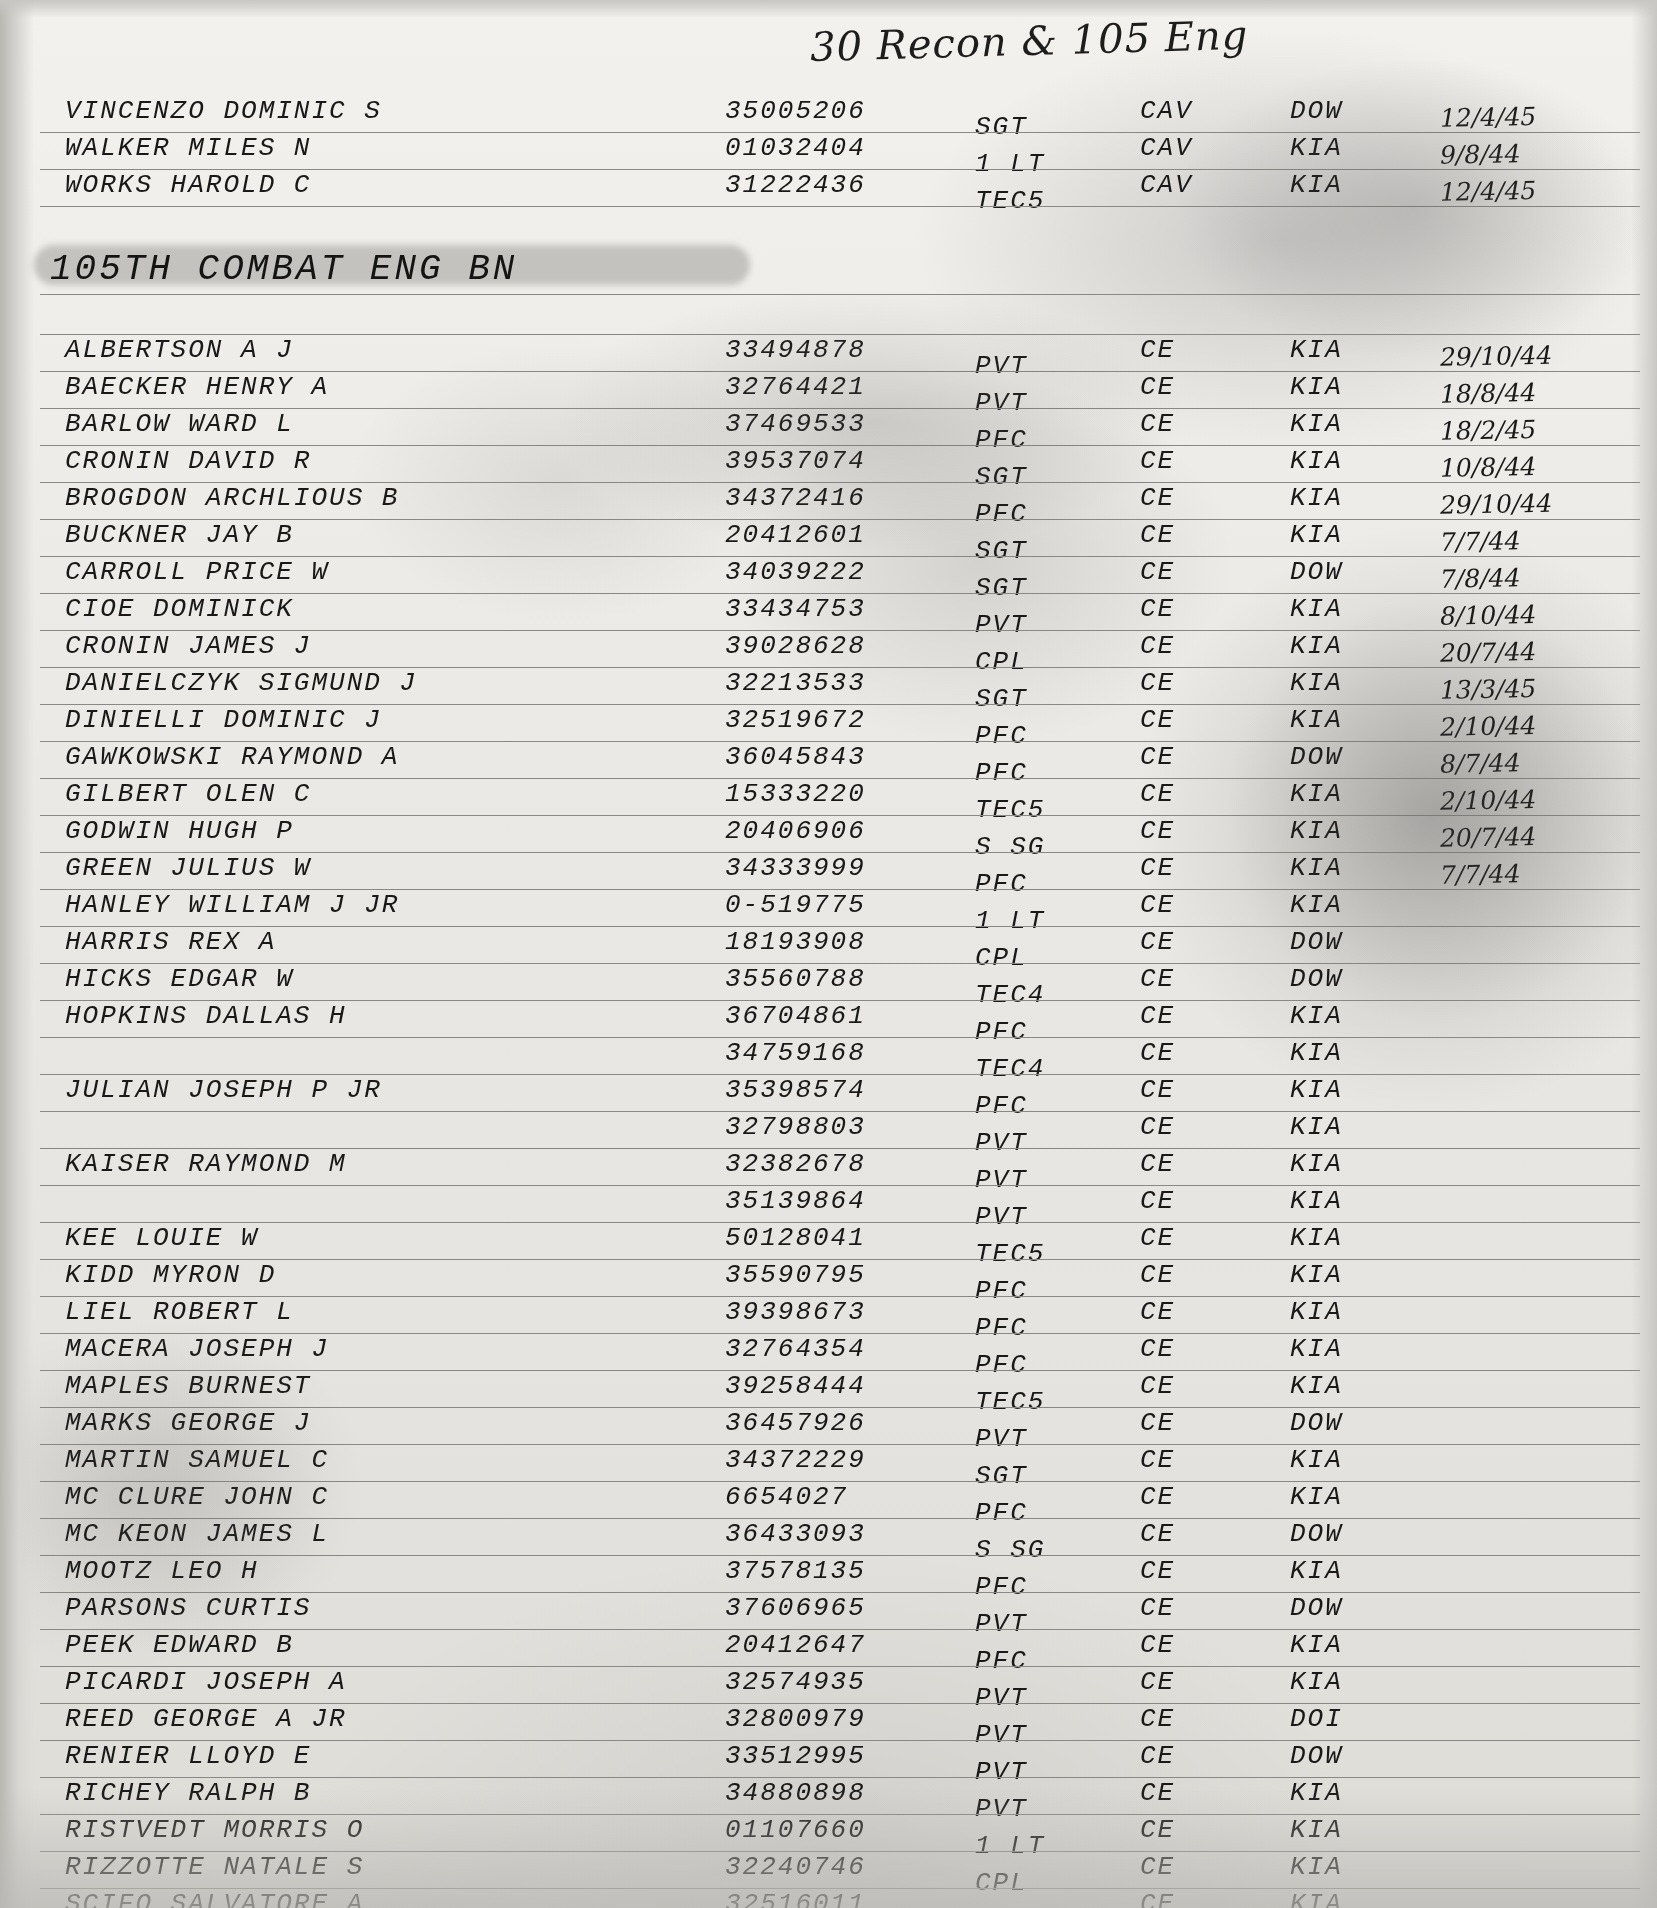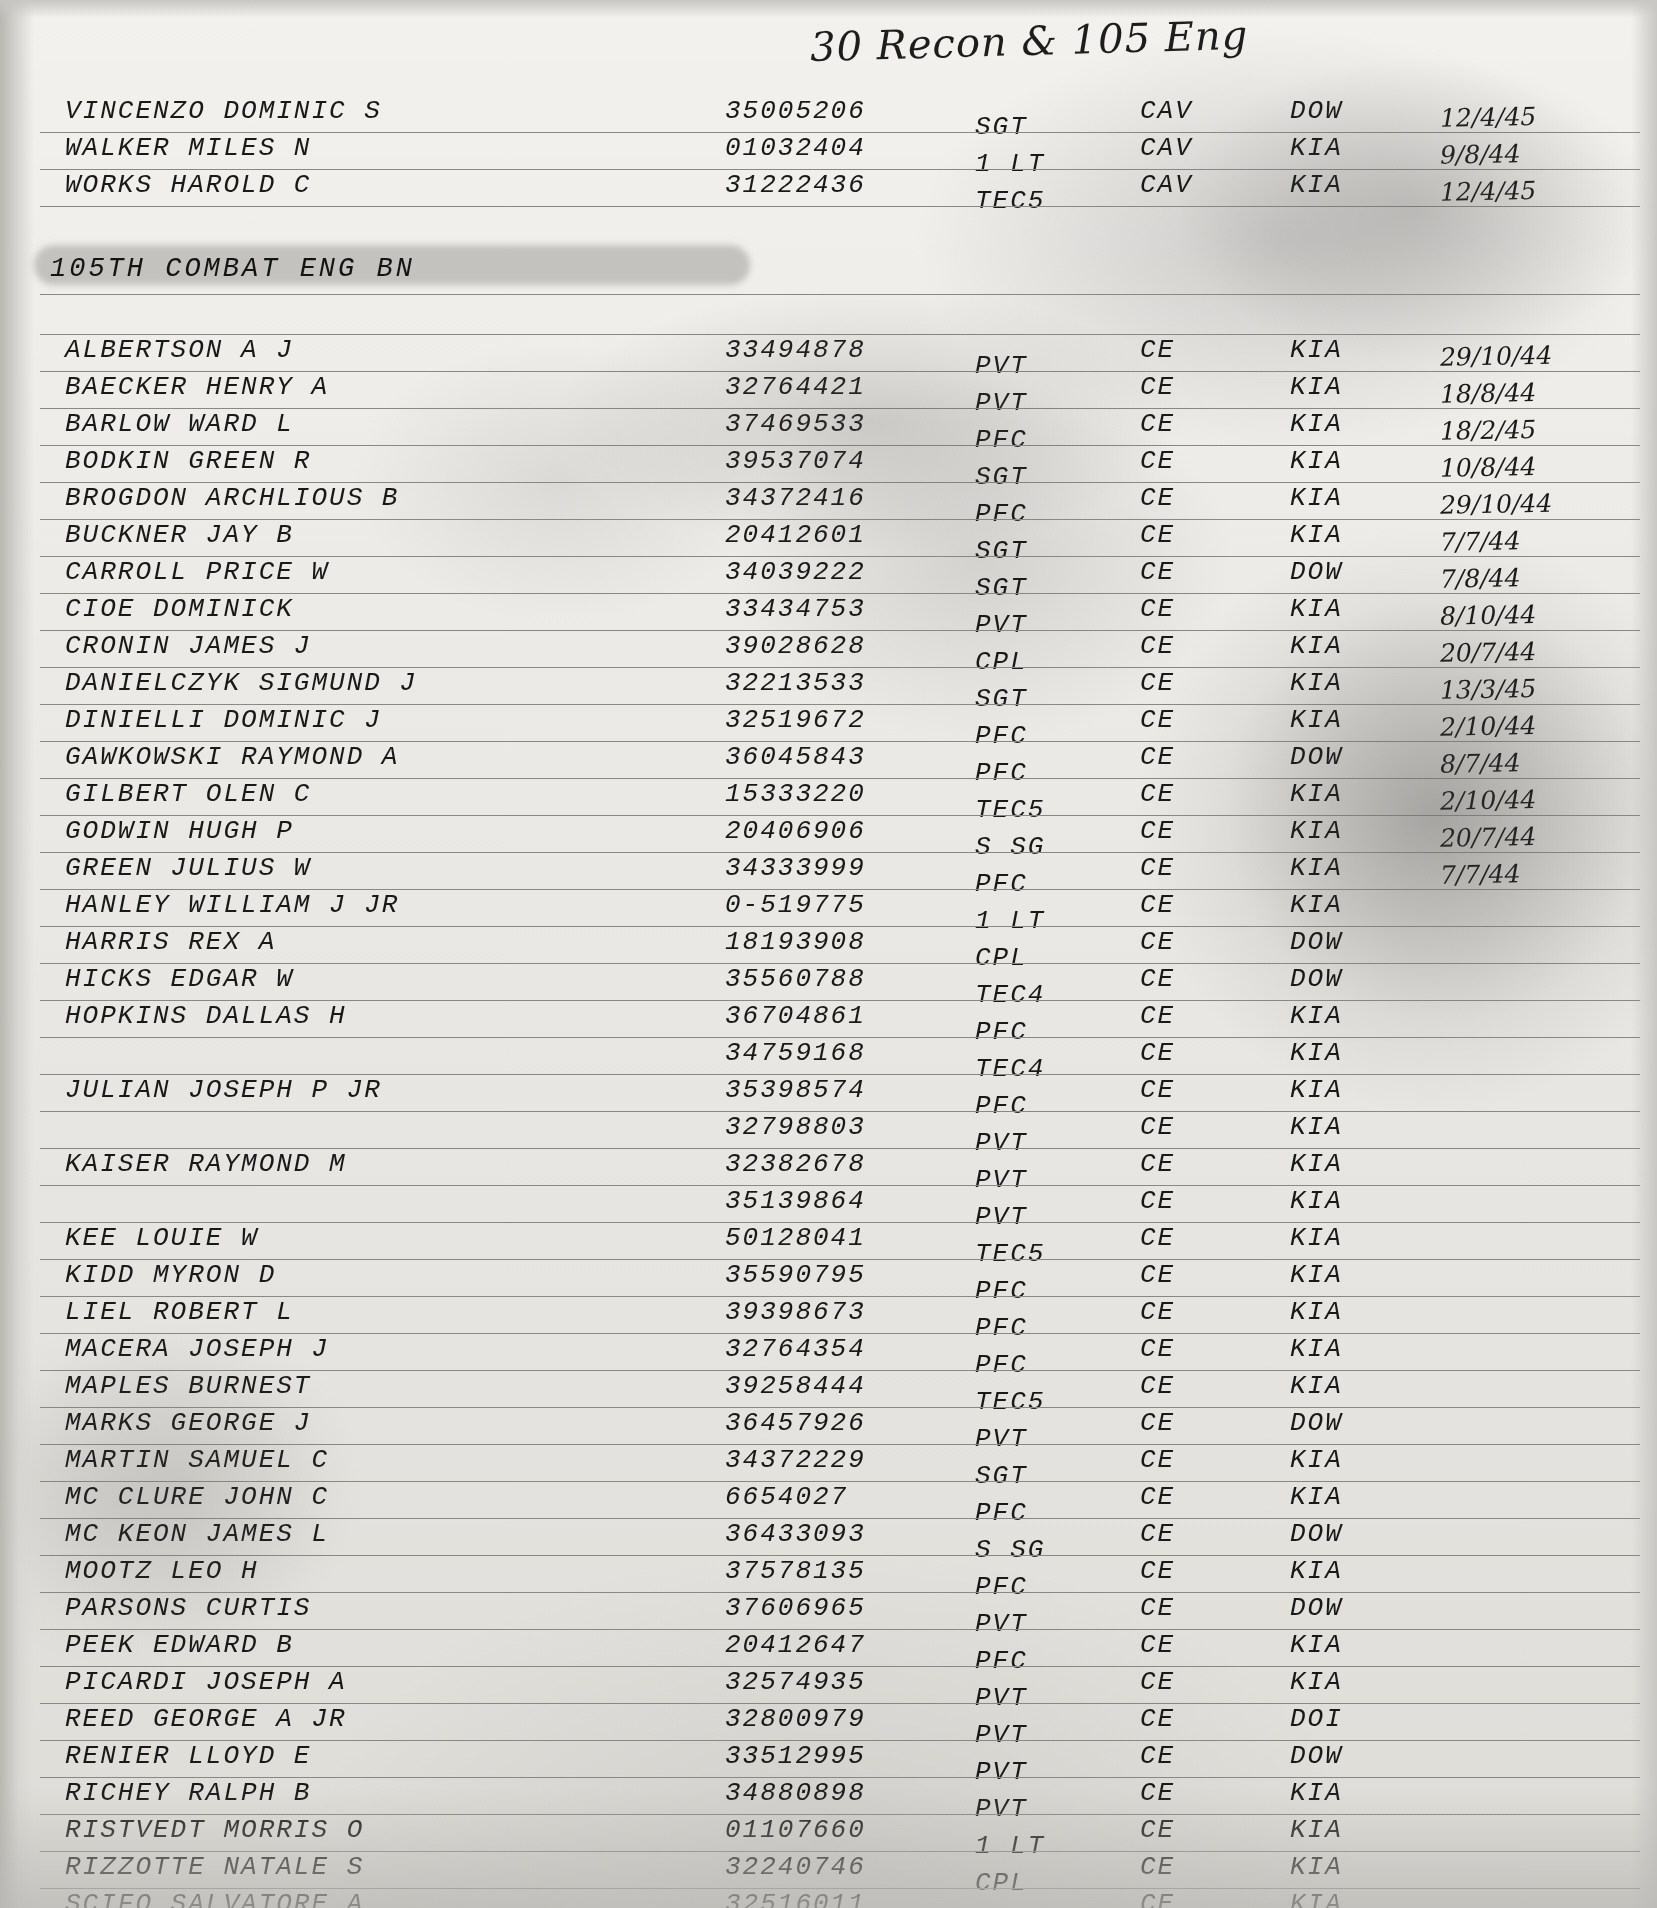--- a/index.html
+++ b/index.html
@@ -101,21 +101,21 @@
     letter-spacing: 0px;
     color: #1a1a1a;
     transform: translateY(6px) rotate(-1deg);
     white-space: nowrap;
   }
 
   .section-head {
     position: relative;
     height: 52px;
     padding-left: 10px;
-    font-size: 27px;
+    font-size: 36px;
     font-style: italic;
     letter-spacing: 3px;
     color: #141414;
     display: flex;
     align-items: center;
   }
   .section-head::before {
     content: "";
     position: absolute;
     left: -6px; right: 880px; top: 2px; height: 40px;
@@ -229,21 +229,21 @@
         </div>
         <div class="row">
           <div class="c-name">BARLOW WARD L</div>
           <div class="c-serial">37469533</div>
           <div class="c-rank">PFC</div>
           <div class="c-branch">CE</div>
           <div class="c-status">KIA</div>
           <div class="c-date">18/2/45</div>
         </div>
         <div class="row">
-          <div class="c-name">BODKIN GREEN R</div>
+          <div class="c-name">CRONIN DAVID R</div>
           <div class="c-serial">39537074</div>
           <div class="c-rank">SGT</div>
           <div class="c-branch">CE</div>
           <div class="c-status">KIA</div>
           <div class="c-date">10/8/44</div>
         </div>
         <div class="row">
           <div class="c-name">BROGDON ARCHLIOUS B</div>
           <div class="c-serial">34372416</div>
           <div class="c-rank">PFC</div>

